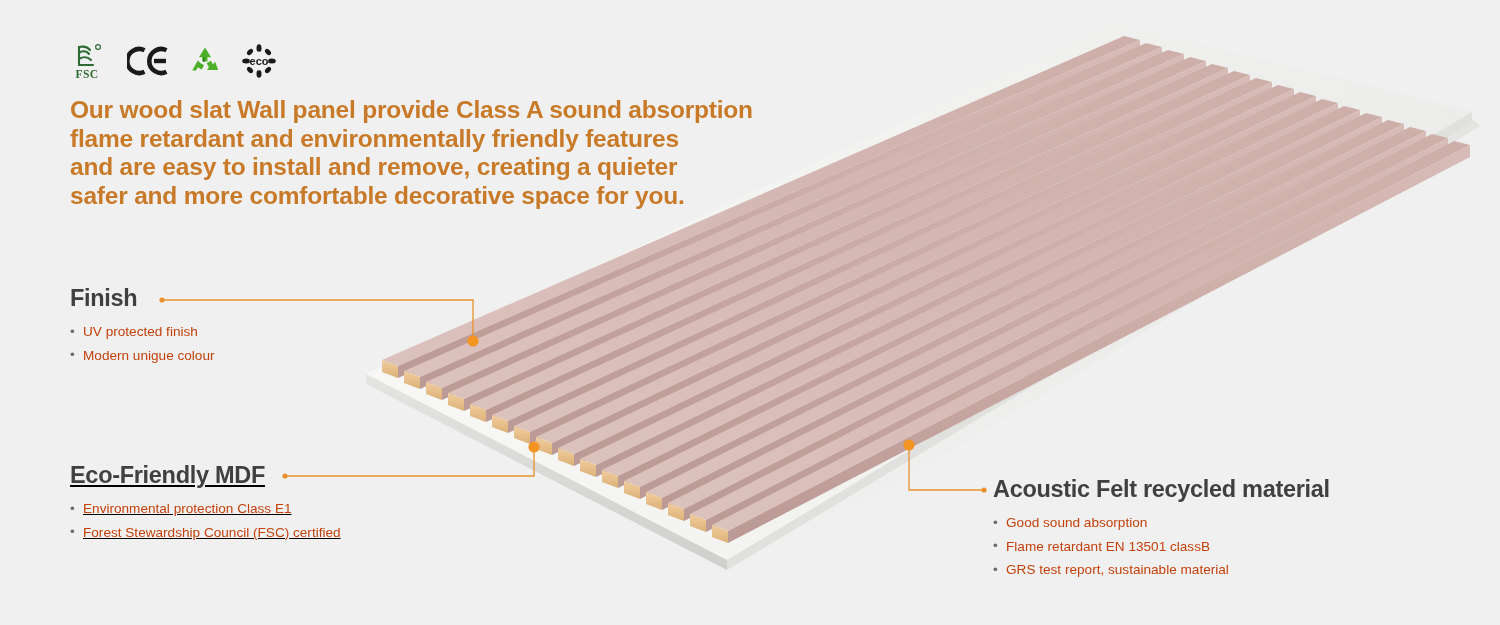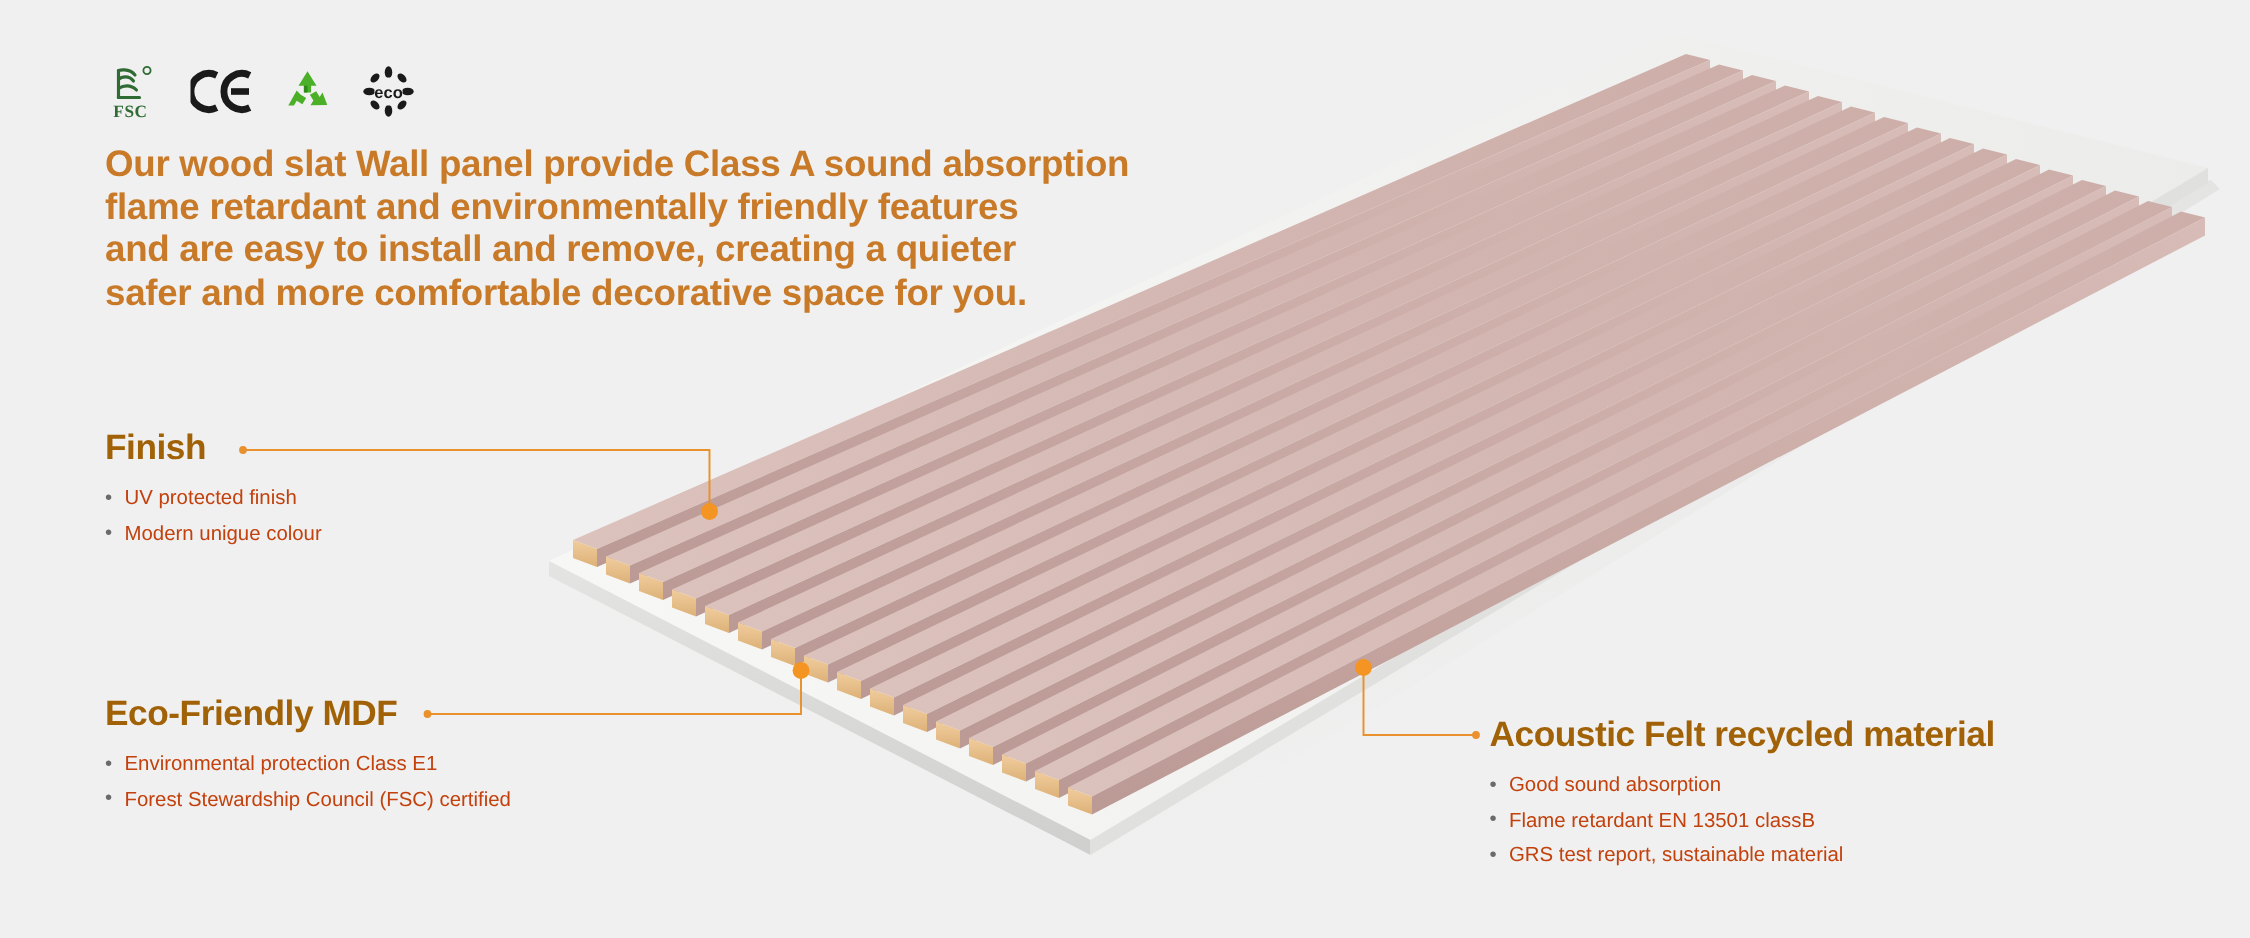--- a/index.html
+++ b/index.html
@@ -20,35 +20,35 @@
   #headline {
     position:absolute; left:70px; top:96px; width:650px;
     font-size:24.5px; font-weight:bold; line-height:28.6px;
     color:#c87a28; letter-spacing:-0.2px;
   }
   #headline div { white-space:nowrap; }
 
   
   .callout { position:absolute; }
   .callout .c-head {
-    font-size:23.5px; font-weight:bold; color:#a16207;
+    font-size:23.5px; font-weight:bold; color:#404040;
     letter-spacing:-0.3px; white-space:nowrap; line-height:26px;
   }
   .callout ul { list-style:none; margin-top:9px; }
   .callout li {
     font-size:13.6px; color:#c2410c; line-height:23.5px;
     padding-left:13px; position:relative; white-space:nowrap;
   }
   .callout li::before {
     content:"•"; position:absolute; left:0; top:-0.5px;
     color:#6a6a6c; font-size:13.6px;
   }
 
   #callout-finish { left:70px; top:285px; }
-  #callout-mdf    { left:70px; top:462px; }
+  #callout-mdf    { left:70px; top:462px;text-decoration:underline; }
   #callout-felt   { left:993px; top:476px; }
 
   
   #art { position:absolute; left:0; top:0; width:1500px; height:625px; }
 </style>
 </head>
 <body>
 
 <div id="stage">
 

